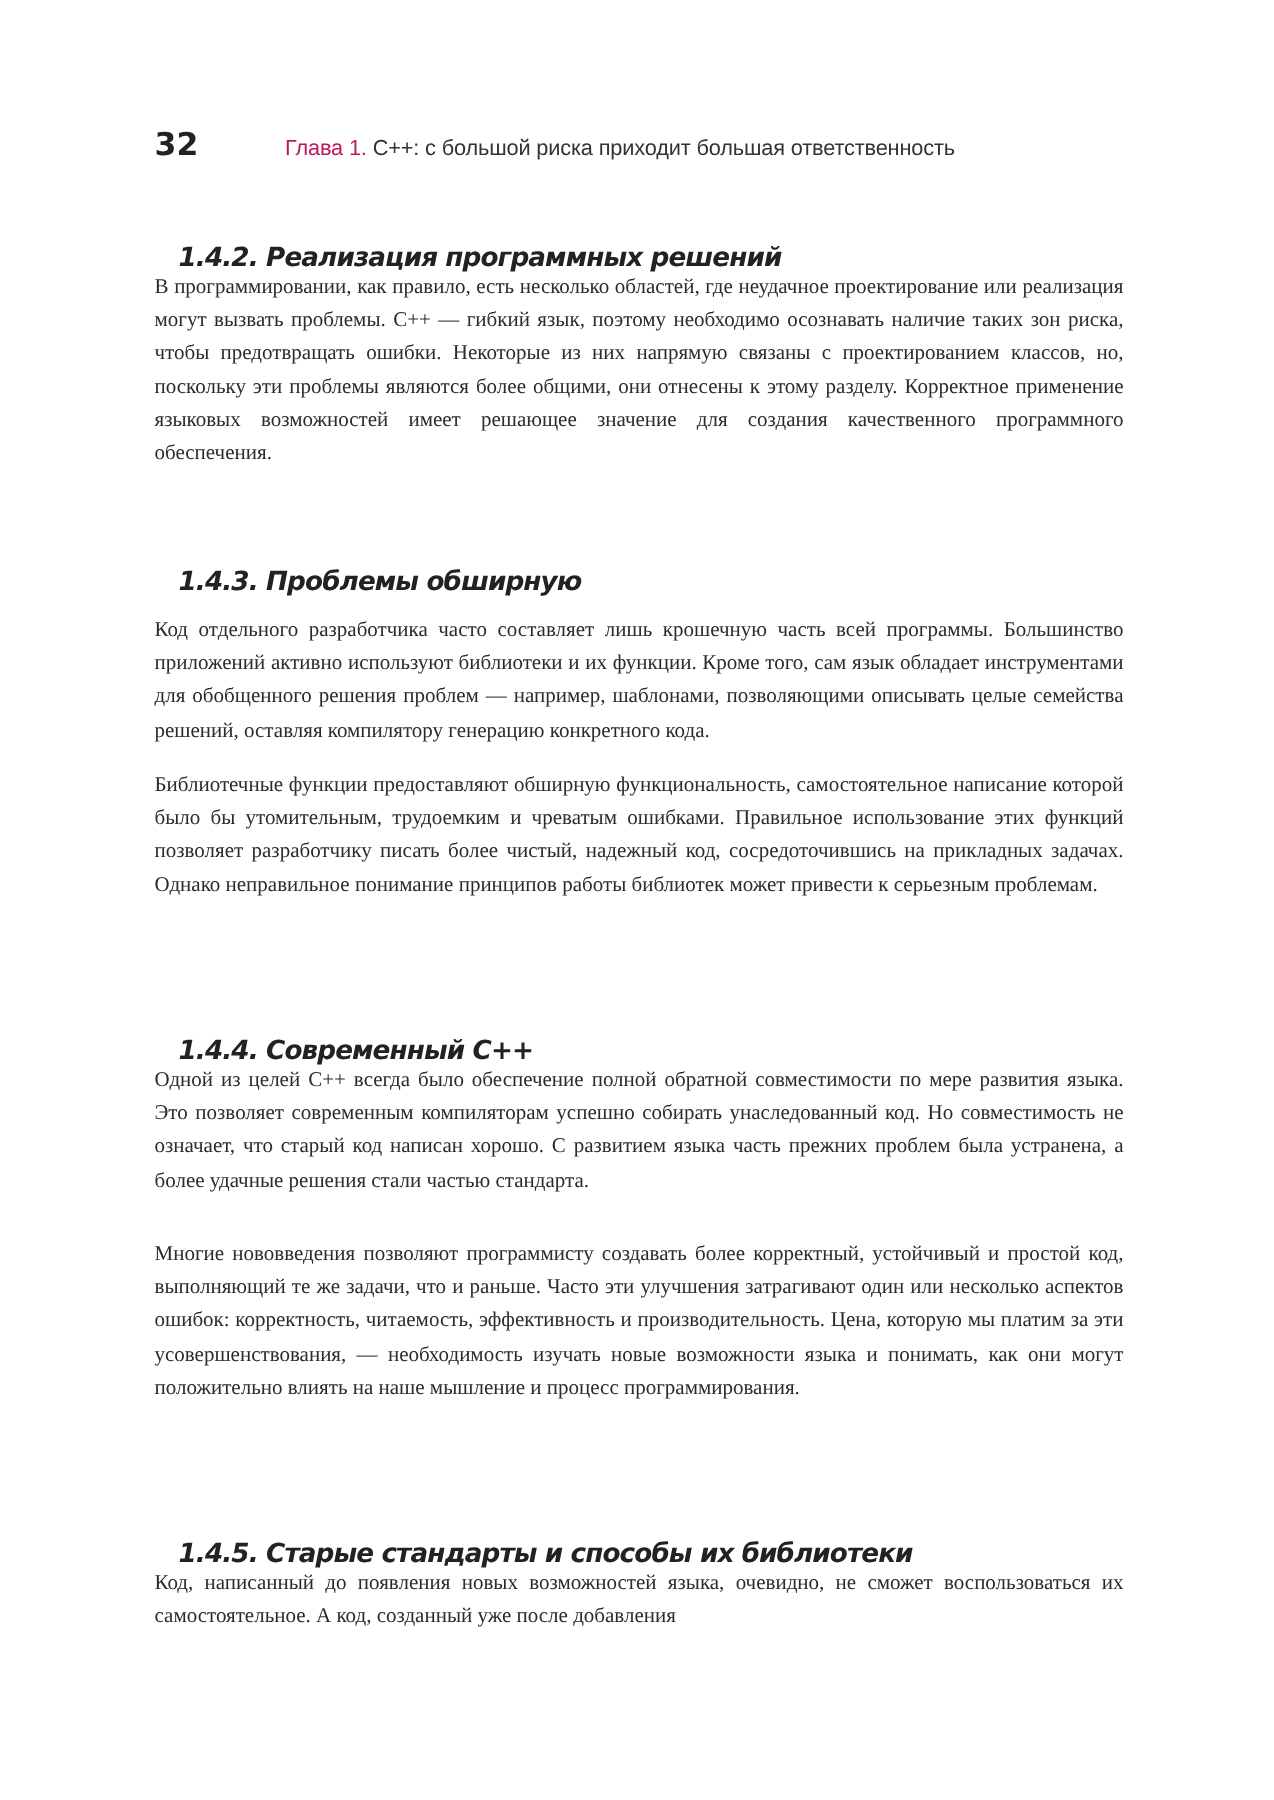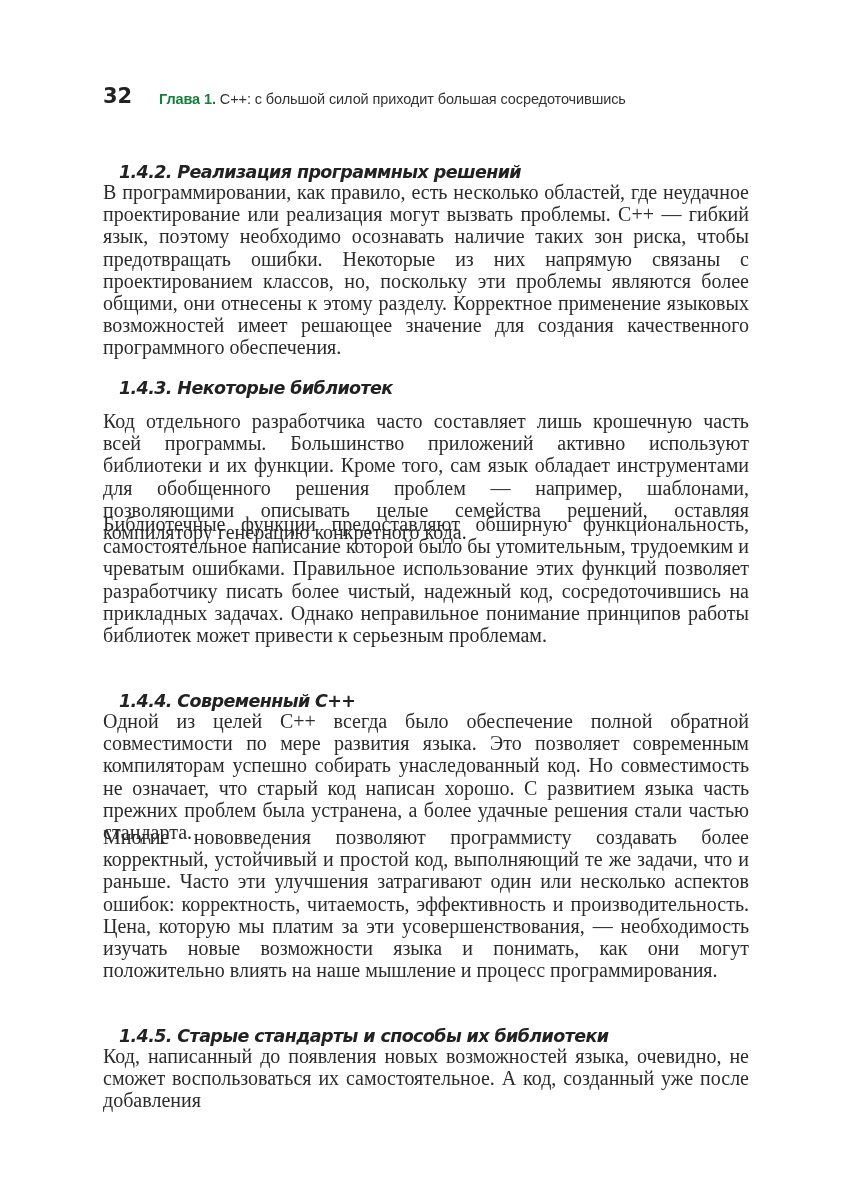--- a/index.html
+++ b/index.html
@@ -14,47 +14,47 @@
   }
   .page-number {
     position: absolute; left: 0; top: 0;
     font-family: "DejaVu Sans", sans-serif; font-weight: bold; font-size: 21px;
     color: #222;
   }
   .header-title {
     position: absolute; left: 56px; top: 7px; font-size: 14.5px; color: #333;
     letter-spacing: -0.1px; white-space: nowrap;
   }
-  .header-chapter { color: #15803d; font-weight: bold; }
+  .header-chapter { color: #be185d; font-weight: normal; margin-left: 31px; }
   .content { position: absolute; left: 103px; top: 0; width: 646px; }
   h2 {
     position: absolute; left: 0; margin: 16px;
     font-family: "DejaVu Sans", sans-serif; font-style: italic; font-weight: bold;
     font-size: 17.5px; color: #222; letter-spacing: -0.6px; white-space: nowrap;
   }
   p {
     position: absolute; left: 0; width: 646px; margin: 0;
-    font-family: "Liberation Serif", serif; font-size: 20px; line-height: 22.2px;
+    font-family: "Liberation Serif", serif; font-size: 14px; line-height: 22.2px;
     color: #2b2b2b; text-align: justify; text-align-last: left;
   }
 </style>
 </head>
 <body>
 
 <div class="page">
   <div class="running-header">
     <span class="page-number">32</span>
-    <span class="header-title"><span class="header-chapter">Глава 1.</span><span> C++: с большой силой приходит большая сосредоточившись</span></span>
+    <span class="header-title"><span class="header-chapter">Глава 1.</span><span> C++: с большой риска приходит большая ответственность</span></span>
   </div>
 
   <div class="content">
     <h2 style="top:146px">1.4.2. Реализация программных решений</h2>
     <p style="top:181px">В программировании, как правило, есть несколько областей, где неудачное проектирование или реализация могут вызвать проблемы. C++ — гибкий язык, поэтому необходимо осознавать наличие таких зон риска, чтобы предотвращать ошибки. Некоторые из них напрямую связаны с проектированием классов, но, поскольку эти проблемы являются более общими, они отнесены к этому разделу. Корректное применение языковых возможностей имеет решающее значение для создания качественного программного обеспечения.</p>
 
-    <h2 style="top:362px">1.4.3. Некоторые библиотек</h2>
+    <h2 style="top:362px">1.4.3. Проблемы обширную</h2>
     <p style="top:410px">Код отдельного разработчика часто составляет лишь крошечную часть всей программы. Большинство приложений активно используют библиотеки и их функции. Кроме того, сам язык обладает инструментами для обобщенного решения проблем — например, шаблонами, позволяющими описывать целые семейства решений, оставляя компилятору генерацию конкретного кода.</p>
     <p style="top:513px">Библиотечные функции предоставляют обширную функциональность, самостоятельное написание которой было бы утомительным, трудоемким и чреватым ошибками. Правильное использование этих функций позволяет разработчику писать более чистый, надежный код, сосредоточившись на прикладных задачах. Однако неправильное понимание принципов работы библиотек может привести к серьезным проблемам.</p>
 
     <h2 style="top:675px">1.4.4. Современный C++</h2>
     <p style="top:710px">Одной из целей C++ всегда было обеспечение полной обратной совместимости по мере развития языка. Это позволяет современным компиляторам успешно собирать унаследованный код. Но совместимость не означает, что старый код написан хорошо. С развитием языка часть прежних проблем была устранена, а более удачные решения стали частью стандарта.</p>
     <p style="top:826px">Многие нововведения позволяют программисту создавать более корректный, устойчивый и простой код, выполняющий те же задачи, что и раньше. Часто эти улучшения затрагивают один или несколько аспектов ошибок: корректность, читаемость, эффективность и производительность. Цена, которую мы платим за эти усовершенствования, — необходимость изучать новые возможности языка и понимать, как они могут положительно влиять на наше мышление и процесс программирования.</p>
 
     <h2 style="top:1010px">1.4.5. Старые стандарты и способы их библиотеки</h2>
     <p style="top:1045px">Код, написанный до появления новых возможностей языка, очевидно, не сможет воспользоваться их самостоятельное. А код, созданный уже после добавления</p>
   </div>

